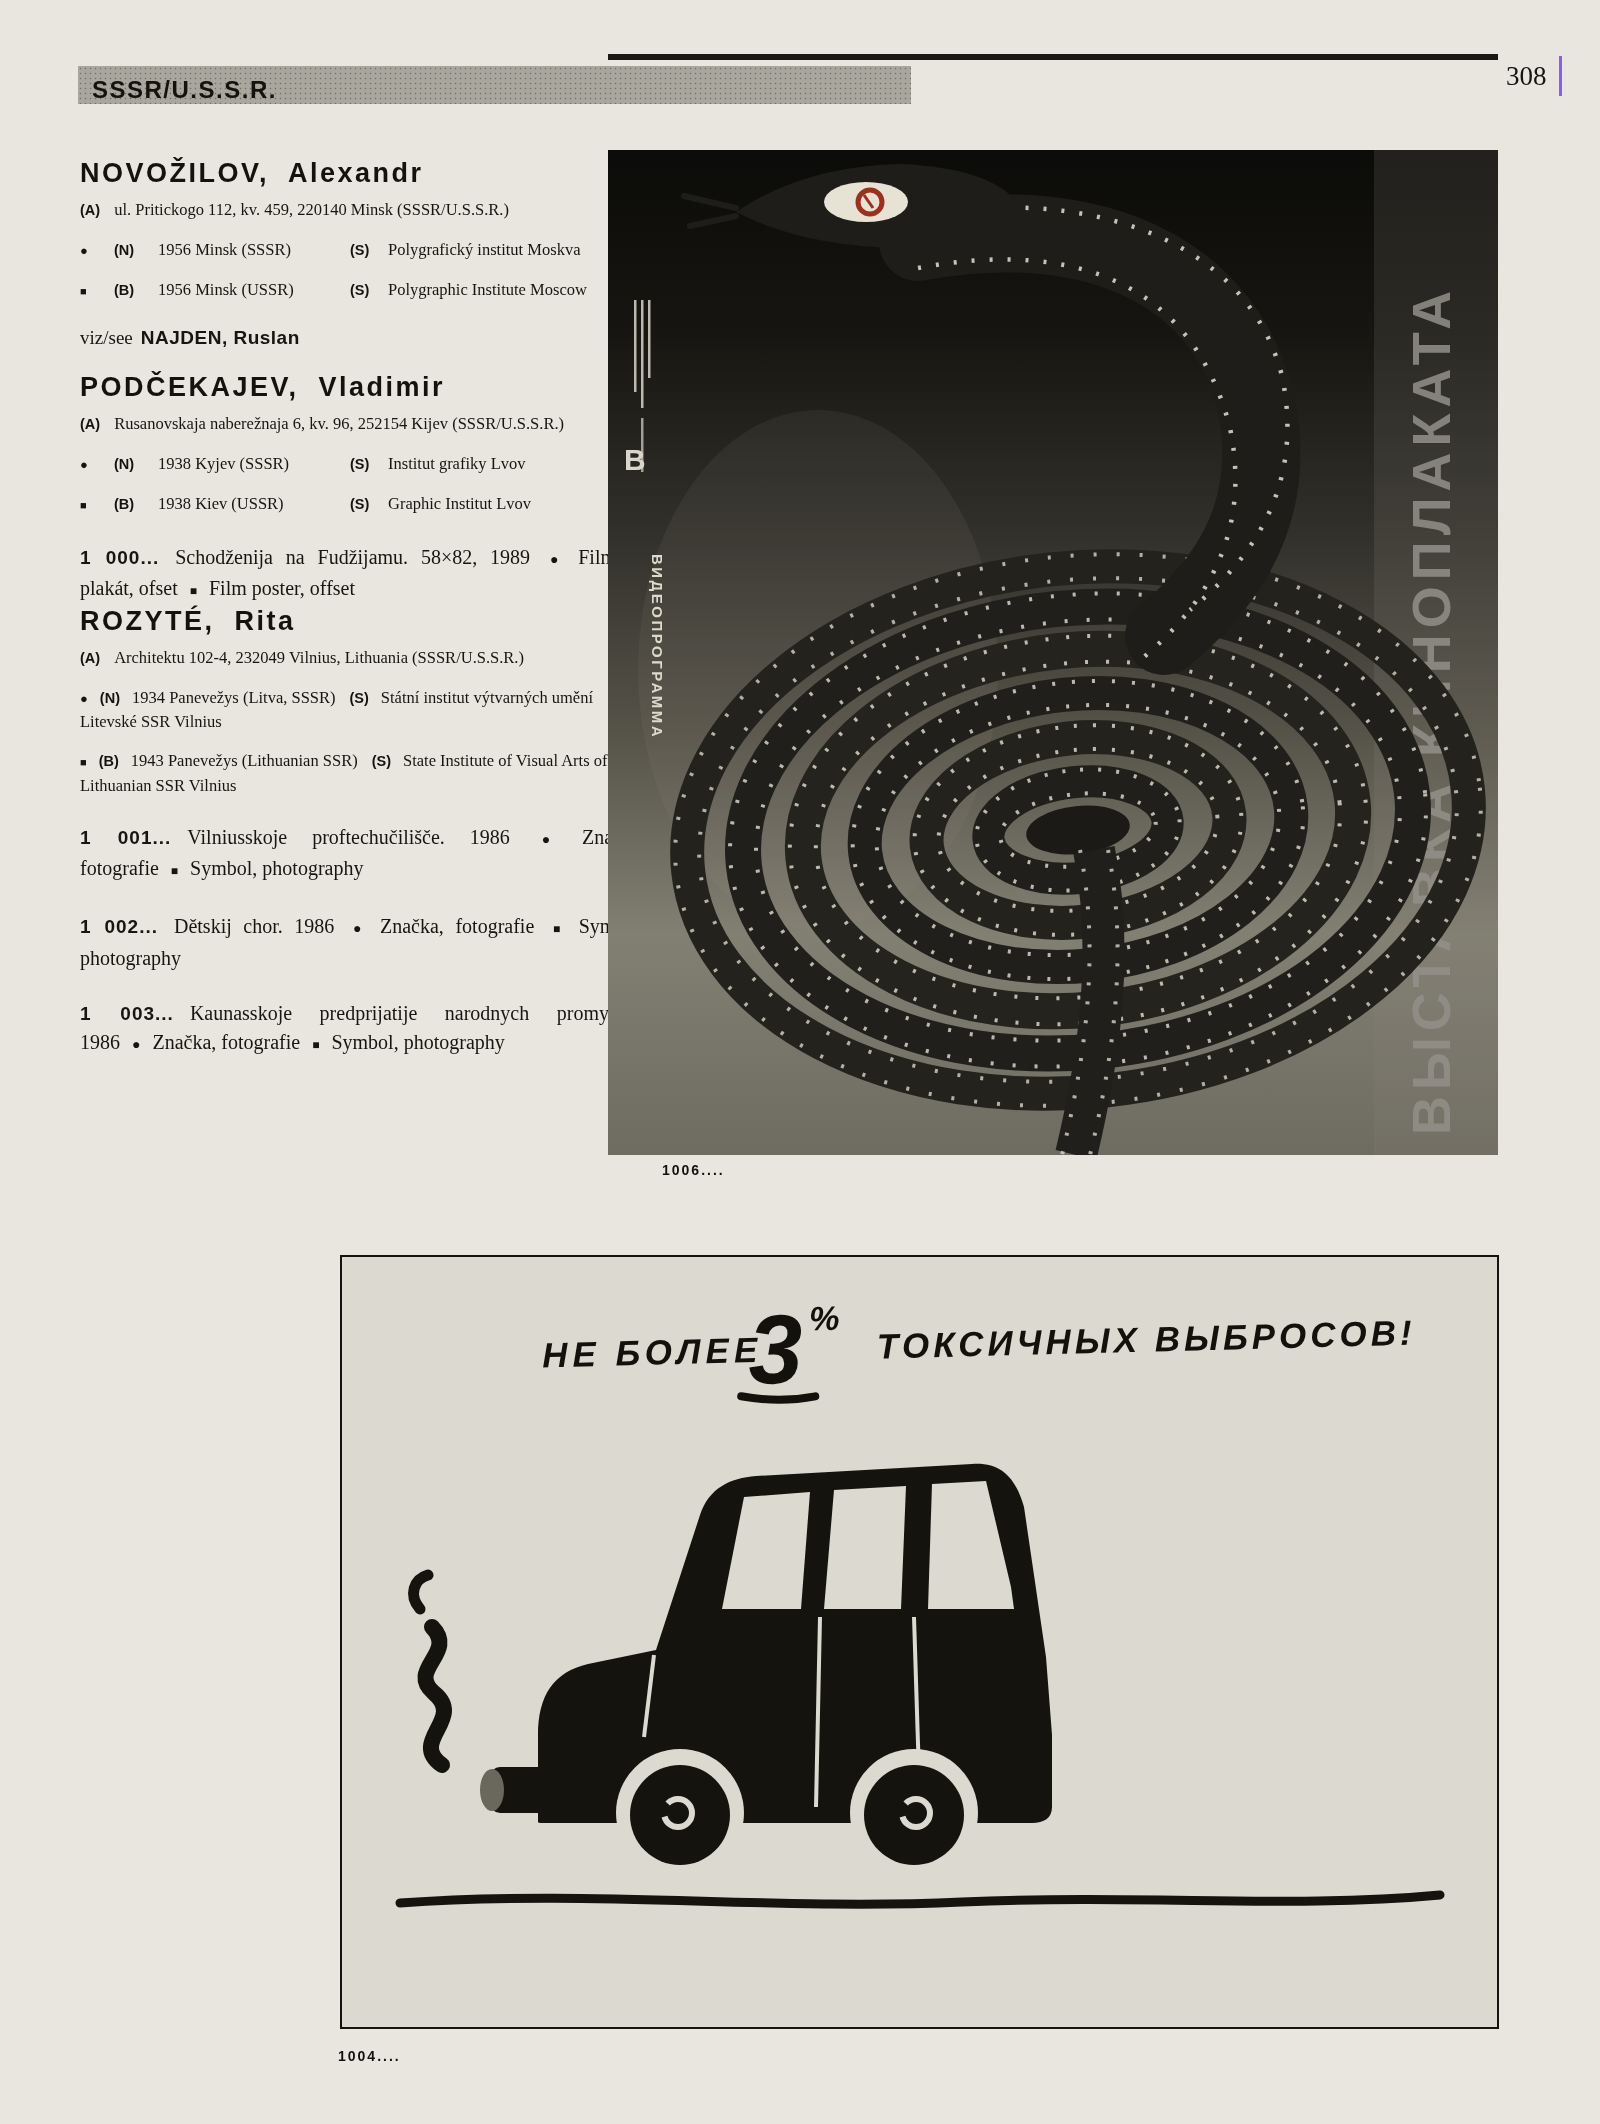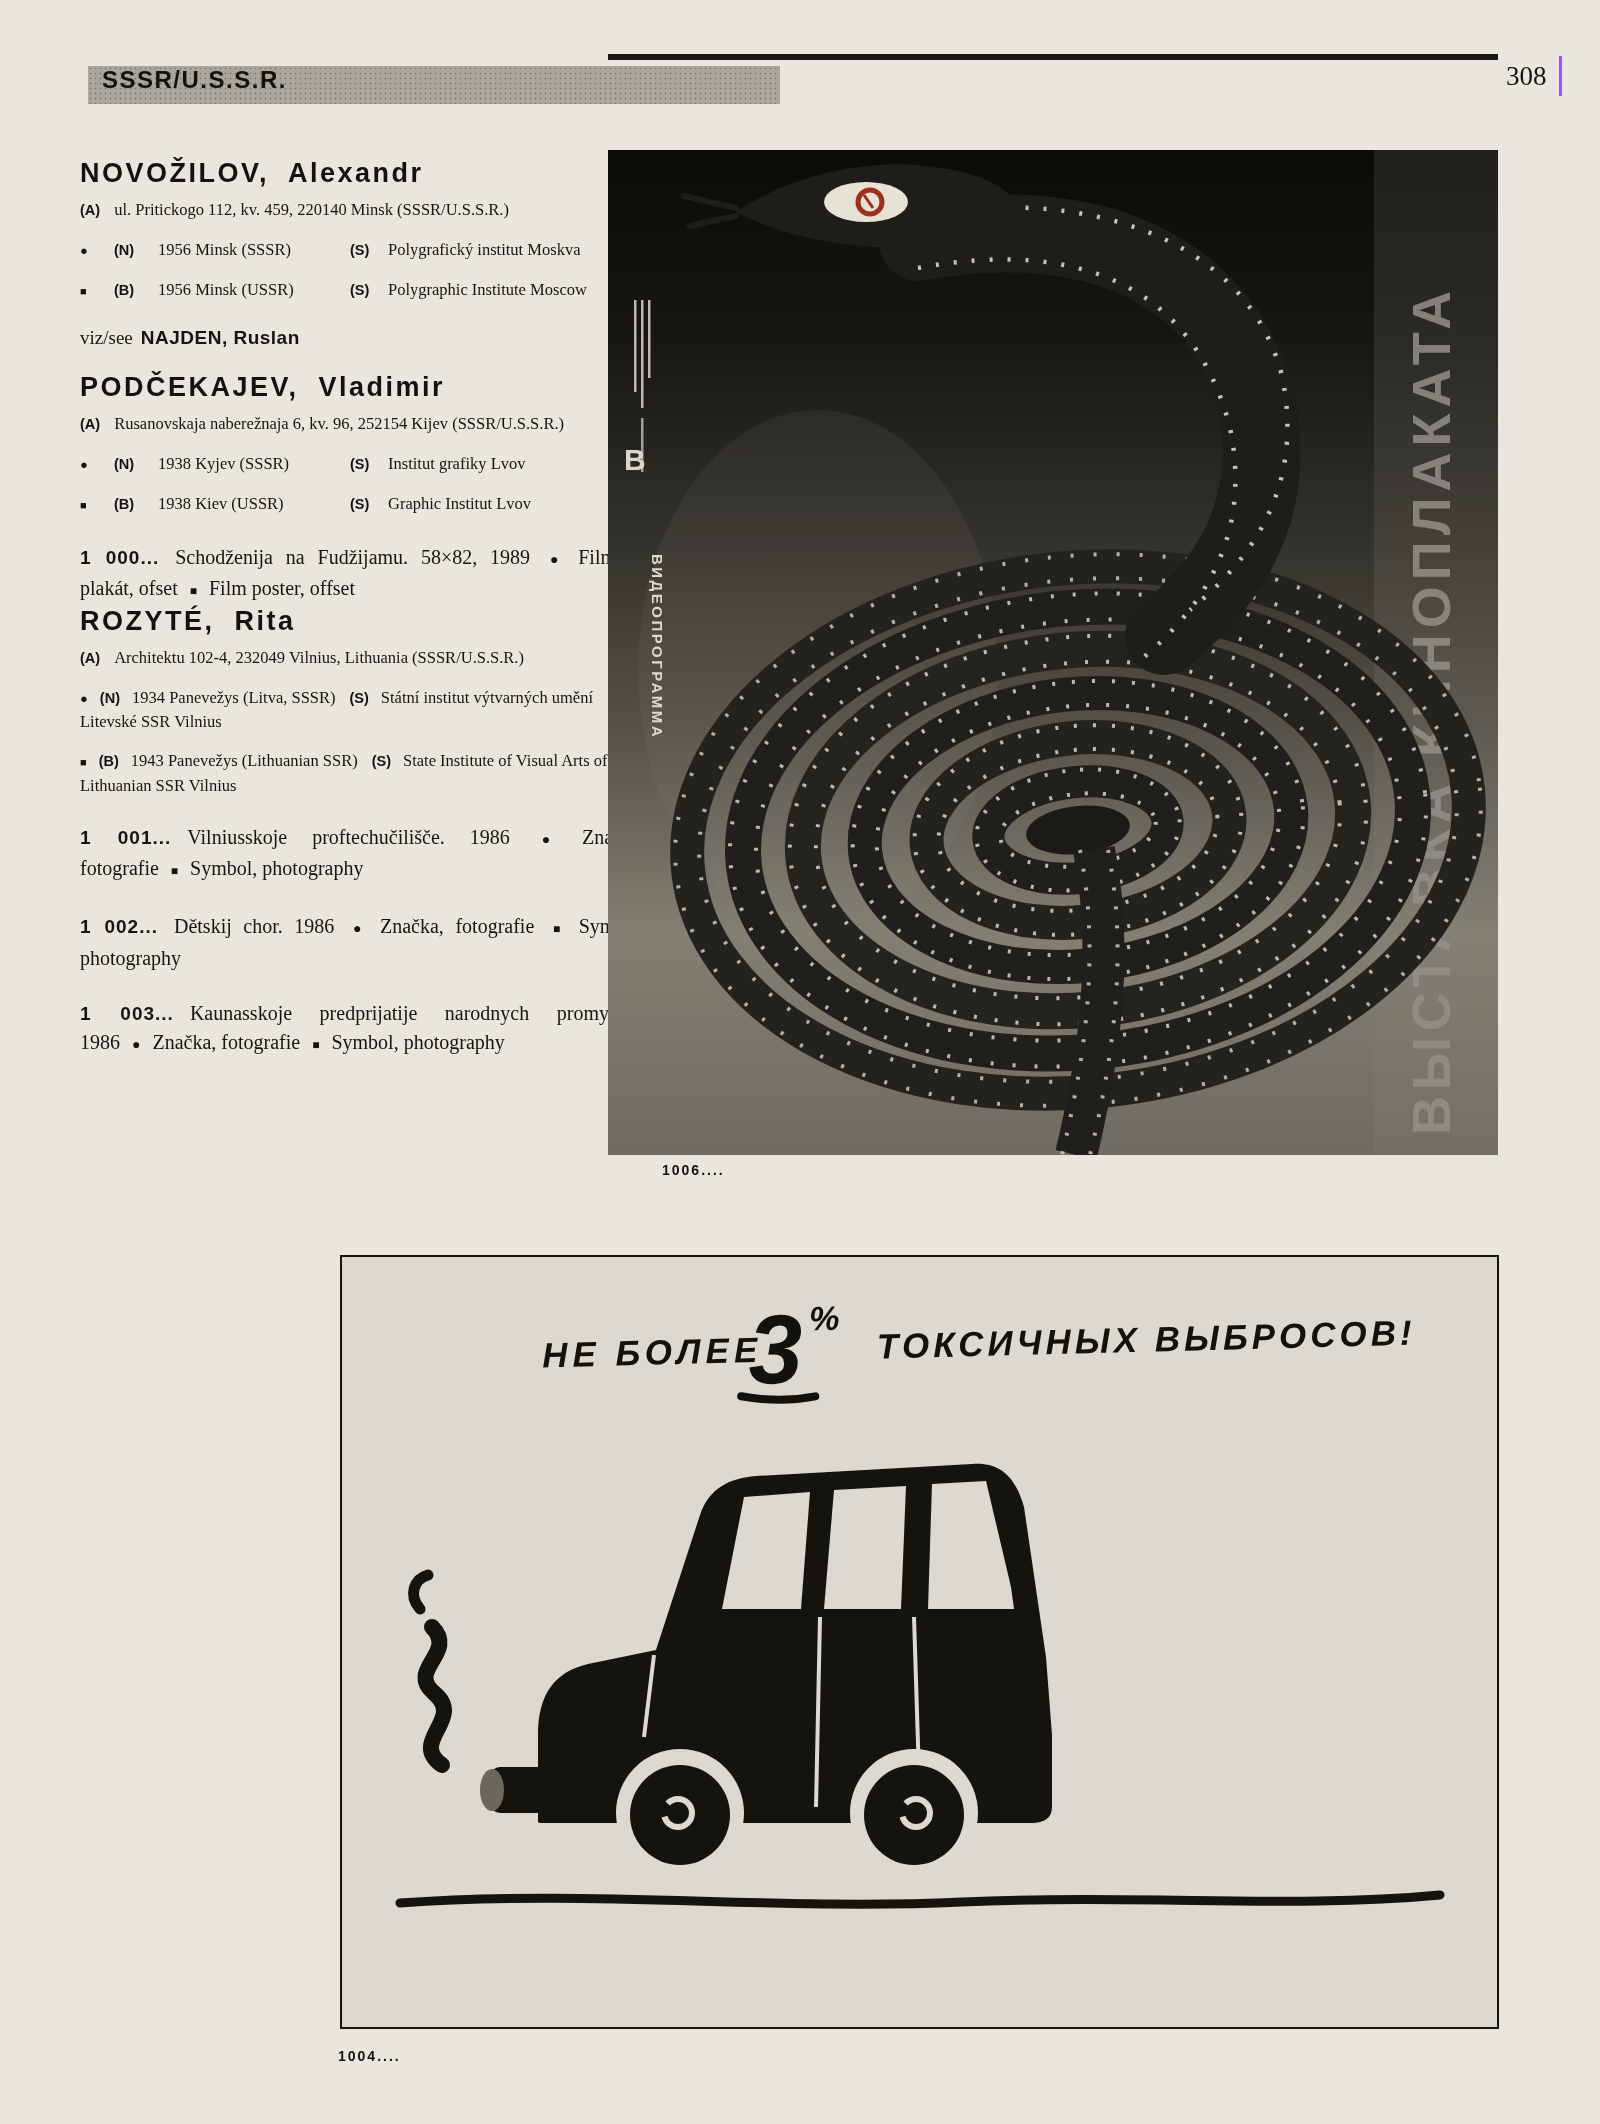--- a/index.html
+++ b/index.html
@@ -7,25 +7,25 @@
     width:1600px; height:2124px; position:relative;
     background:#e9e6df;
     font-family:"Liberation Serif", serif;
     color:#17150f;
     overflow:hidden;
   }
   .page { position:absolute; inset:0; }
 
   
   .header-bar {
-    position:absolute; left:88px; top:66px; width:692px; height:38px;
+    position:absolute; left:78px; top:66px; width:833px; height:38px;
     background-color:#a9a69d;
     background-image: radial-gradient(circle, rgba(45,45,38,.45) 22%, rgba(0,0,0,0) 30%);
     background-size:5px 5px;
-    display:flex; align-items:flex-start;
+    display:flex; align-items:flex-end;
   }
   .header-bar .hlabel {
     font-family:"Liberation Sans", sans-serif; font-weight:700;
     font-size:24px; letter-spacing:1.5px; padding-left:14px; color:#14120d;
   }
   .top-rule { position:absolute; left:608px; top:54px; width:890px; height:6px; background:#1a1813; }
   .page-number {
     position:absolute; left:1506px; top:56px;
     font-size:27px; line-height:40px; padding-right:12px;
     border-right:3px solid #8b5cf6;

